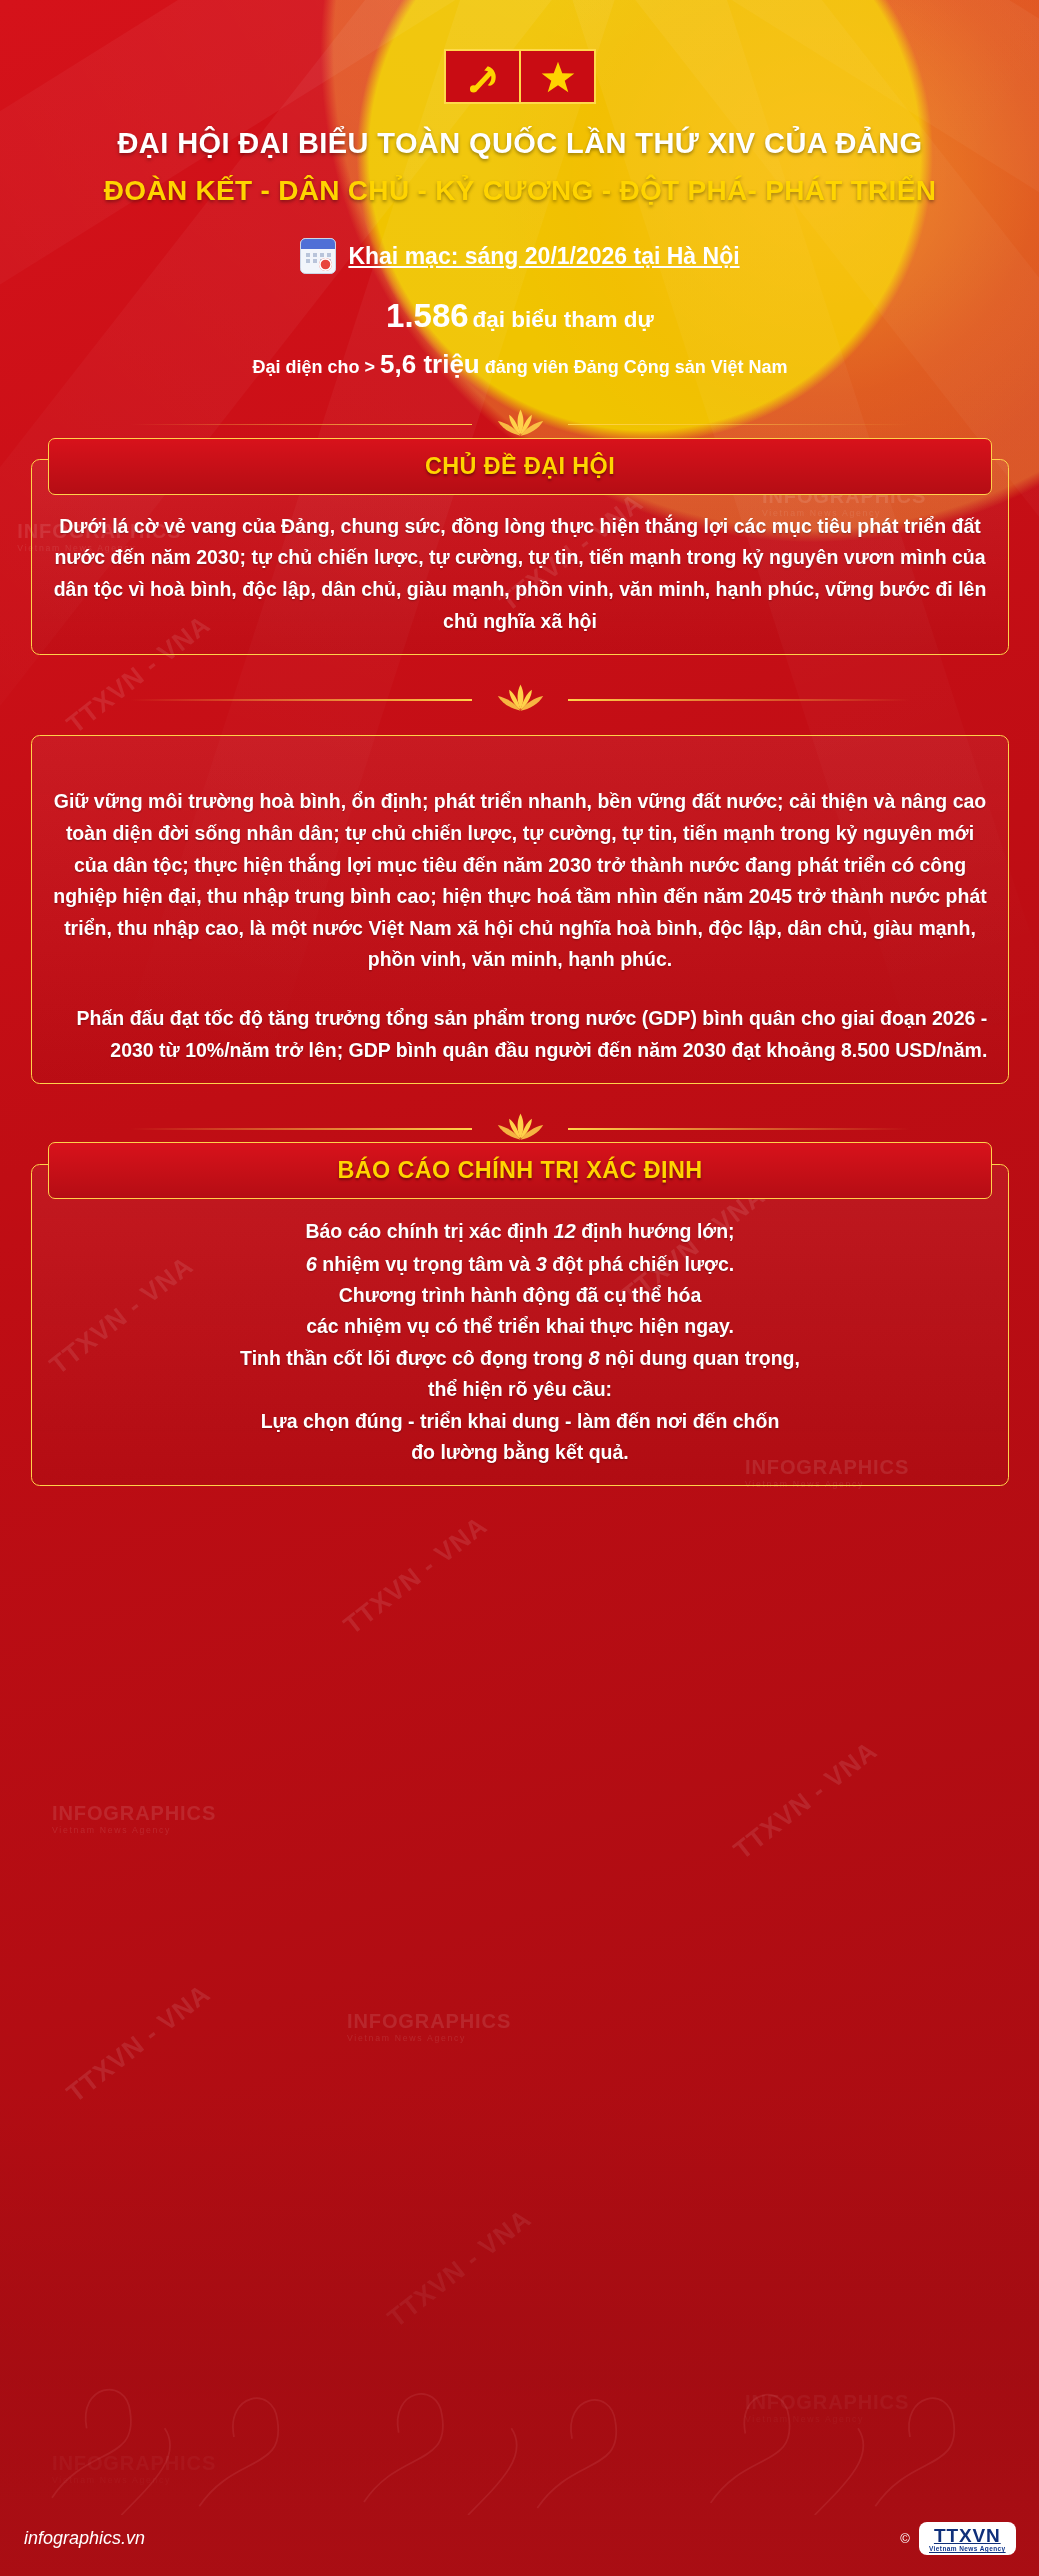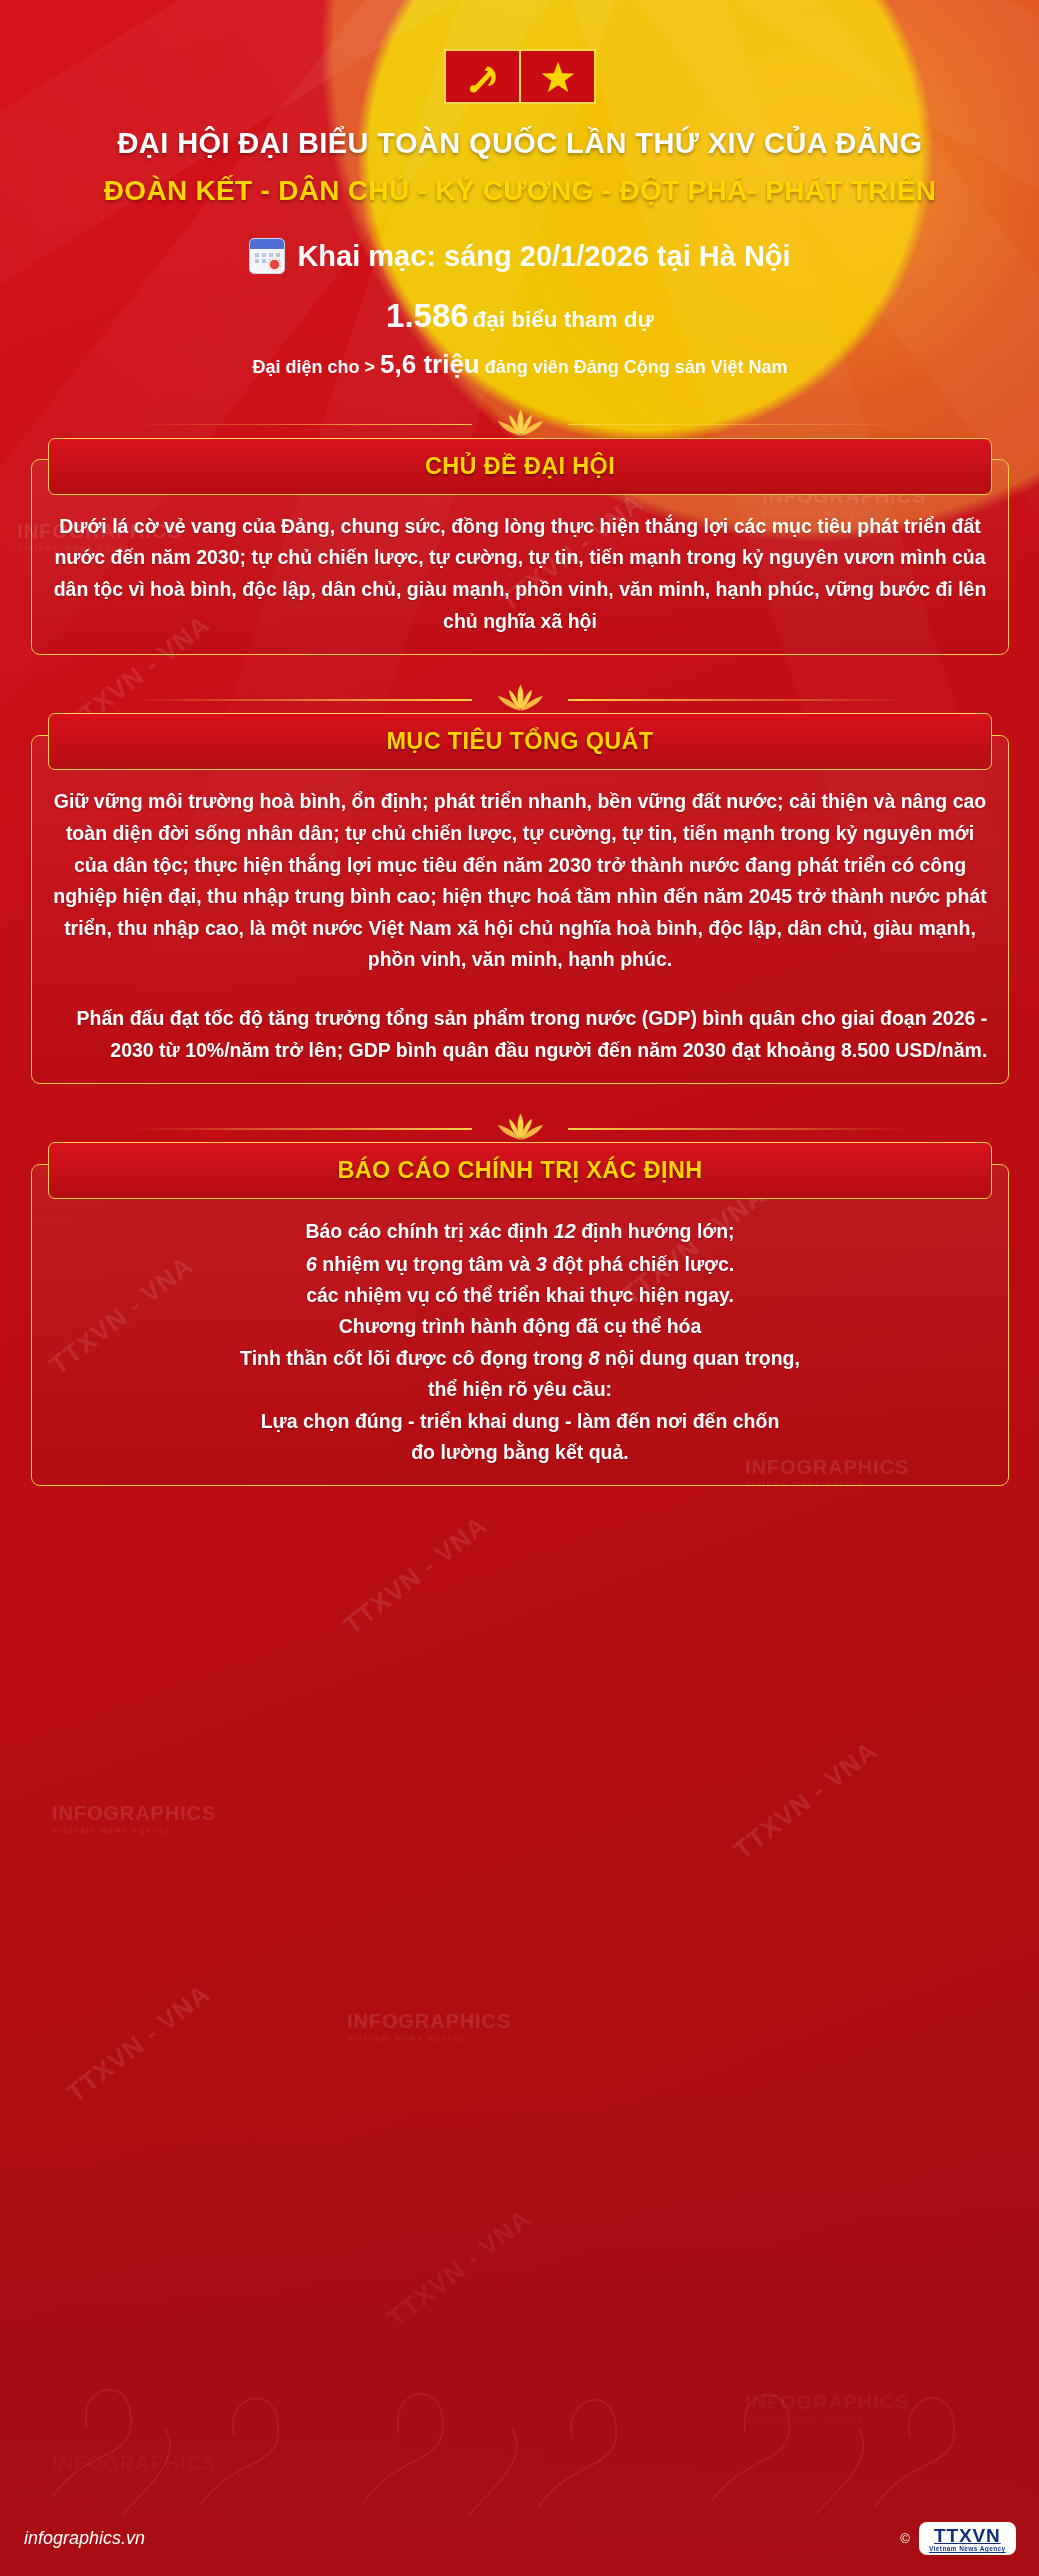--- a/index.html
+++ b/index.html
@@ -103,21 +103,21 @@
   .cal-icon {
     width: 36px; height: 36px; border-radius: 5.2px;
     background: #f2f5fb; border: 1.7px solid #cdd6e6;
     position: relative; overflow: hidden;
   }
   .cal-icon .top { position:absolute; top:0; left:0; right:0; height: 9.5px; background: #4f6fd6; }
   .cal-icon .dots { position:absolute; top:14px; left:4.3px; right:4.3px; display:grid; grid-template-columns: repeat(4,1fr); gap:2.6px }
   .cal-icon .dots i { display:block; height:3.5px; background:#b9c4da }
   .cal-icon .ring { position:absolute; right:3.5px; bottom:2.6px; width:13px;height:13px;border-radius:50%;
     background:#e8453c; box-shadow: inset 0 0 0 1.7px #fff; }
-  .openrow .txt { color: #fff; font-size: 29px; font-weight: bold; }
+  .openrow .txt { color: #fff; font-size: 23px; font-weight: bold; text-decoration: underline; }
 
   .delegates {
     margin-top: 22.5px; text-align: center; color: #fff;
   }
   .delegates .big { font-size: 33px; font-weight: bold; color:#fff; }
   .delegates .small { font-size: 22.5px; font-weight: bold; }
   .represent {
     margin-top: 14px; text-align: center; color:#fff; font-size: 18px; font-weight: bold;
   }
   .represent .num { font-size: 26px; color:#fff; }
@@ -325,23 +325,20 @@
             <path d="M43 33 C50 28 56 18 56 10 C50 14 45 24 43 33 Z"></path>
             <path d="M43 34 C33 32 22 26 17 17 C27 19 38 26 43 34 Z" opacity="0.85"></path>
             <path d="M43 34 C53 32 64 26 69 17 C59 19 48 26 43 34 Z" opacity="0.85"></path>
           </g>
         </svg>
       </span>
       <div class="line r"></div>
     </div>
 
     <div class="card section-2">
-      <div class="head">
-        <span>MỤC TIÊU TỔNG QUÁT</span>
-      </div>
       <div class="body">
         <p>Giữ vững môi trường hoà bình, ổn định; phát triển nhanh, bền vững đất nước; cải thiện và nâng cao toàn diện đời sống nhân dân; tự chủ chiến lược, tự cường, tự tin, tiến mạnh trong kỷ nguyên mới của dân tộc; thực hiện thắng lợi mục tiêu đến năm 2030 trở thành nước đang phát triển có công nghiệp hiện đại, thu nhập trung bình cao; hiện thực hoá tầm nhìn đến năm 2045 trở thành nước phát triển, thu nhập cao, là một nước Việt Nam xã hội chủ nghĩa hoà bình, độc lập, dân chủ, giàu mạnh, phồn vinh, văn minh, hạnh phúc.</p>
         <p>Phấn đấu đạt tốc độ tăng trưởng tổng sản phẩm trong nước (GDP) bình quân cho giai đoạn 2026 - 2030 từ 10%/năm trở lên; GDP bình quân đầu người đến năm 2030 đạt khoảng 8.500 USD/năm.</p>
       </div>
     </div>
 
     <div class="divider">
       <div class="line"></div>
       <span class="lotus">
         <svg width="75" height="35" viewBox="0 0 86 40" aria-hidden="true">
@@ -357,22 +354,22 @@
       <div class="line r"></div>
     </div>
 
     <div class="card section-3">
       <div class="head">
         <span>BÁO CÁO CHÍNH TRỊ XÁC ĐỊNH</span>
       </div>
       <div class="body" id="report-body">
           <div><span>Báo cáo chính trị xác định </span><span class="hl">12</span><span> định hướng lớn;</span></div>
           <div><span class="hl">6</span><span> nhiệm vụ trọng tâm và </span><span class="hl">3</span><span> đột phá chiến lược.</span></div>
+          <div><span>Chương trình hành động đã cụ thể hóa</span></div>
           <div><span>các nhiệm vụ có thể triển khai thực hiện ngay.</span></div>
-          <div><span>Chương trình hành động đã cụ thể hóa</span></div>
           <div><span>Tinh thần cốt lõi được cô đọng trong </span><span class="hl">8</span><span> nội dung quan trọng,</span></div>
           <div><span>thể hiện rõ yêu cầu:</span></div>
           <div><span>Lựa chọn đúng - triển khai dung - làm đến nơi đến chốn</span></div>
           <div><span>đo lường bằng kết quả.</span></div>
         </div>
     </div>
 
   </div>
 
   <div class="footer">

